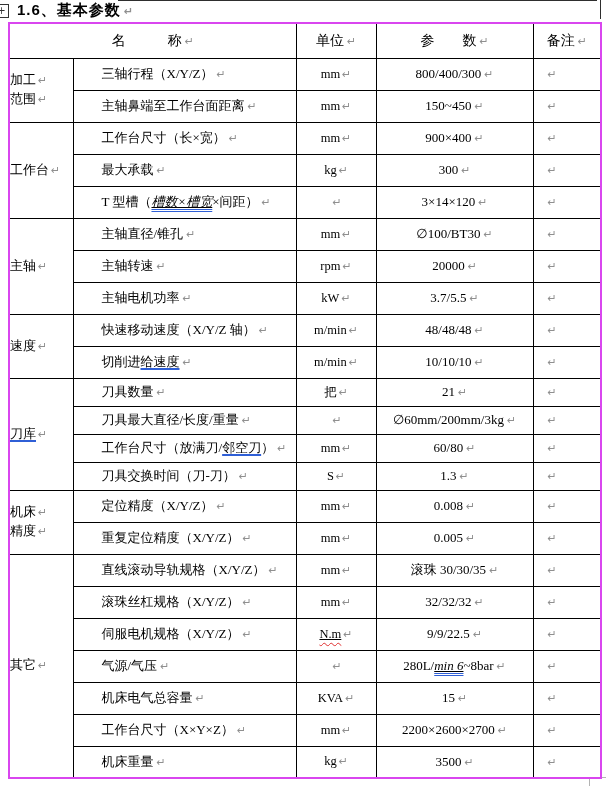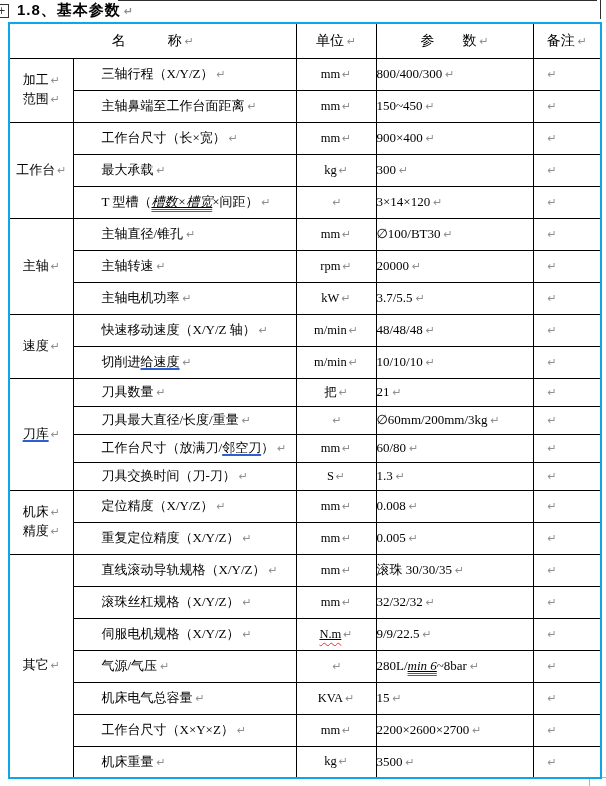--- a/index.html
+++ b/index.html
@@ -29,31 +29,31 @@
   }
   .boundary-top    { position:absolute; top:0; left:118px; width:479px; height:1px; background:#2e2e2e; }
   .boundary-tick   { position:absolute; top:0; left:600px; width:1px; height:19px; background:#2e2e2e; }
   .corner-h { position:absolute; top:777px; left:589px; width:17px; height:1px; background:#b3b3b3; }
   .corner-v { position:absolute; top:777px; left:589px; width:1px; height:9px; background:#b3b3b3; }
   
   table.spec {
     position:absolute; top:22px; left:8px;
     border-collapse:collapse; table-layout:fixed;
     width:592px;
-    border:2px solid #0ea5e9;
+    border:2px solid #d946ef;
   }
   .spec td { border:1px solid #000; vertical-align:middle; overflow:hidden; }
   tr.hdr  { height:35px; }
   tr.std  { height:32px; }
   tr.sm   { height:28px; }
   .hdr td { font-size:14px; text-align:center; font-weight:normal; }
-  .g-cell   { text-align:center; line-height:1.45; }
+  .g-cell   { text-align:left; line-height:1.45; }
   .name-cell{ text-align:left; padding-left:28px; }
   .unit-cell{ text-align:center; font-size:12.5px;margin-left:28px; }
-  .val-cell { }
+  .val-cell { text-align:center; }
   .rem-cell { text-align:left; padding-left:12px; }
   
   .pm {
     color:#8f8f8f;
     font-family:"DejaVu Sans",sans-serif;
     font-size:11px;
     margin-left:3px;
   }
   .g-cell .pm, .rem-cell .pm, .unit-cell .pm { margin-left:2px; }
   
@@ -95,21 +95,21 @@
 </style>
 </head>
 <body>
 
 <div class="move-handle">+</div>
 <div class="boundary-top"></div>
 <div class="boundary-tick"></div>
 <div class="corner-h"></div>
 <div class="corner-v"></div>
 
-<div class="doc-title"><span>1.8、基本参数</span><span class="pm">↵</span></div>
+<div class="doc-title"><span>1.6、基本参数</span><span class="pm">↵</span></div>
 
 <table class="spec">
   <colgroup>
     <col style="width:64px">
       <col style="width:223px">
       <col style="width:80px">
       <col style="width:157px">
       <col style="width:68px">
   </colgroup>
 

